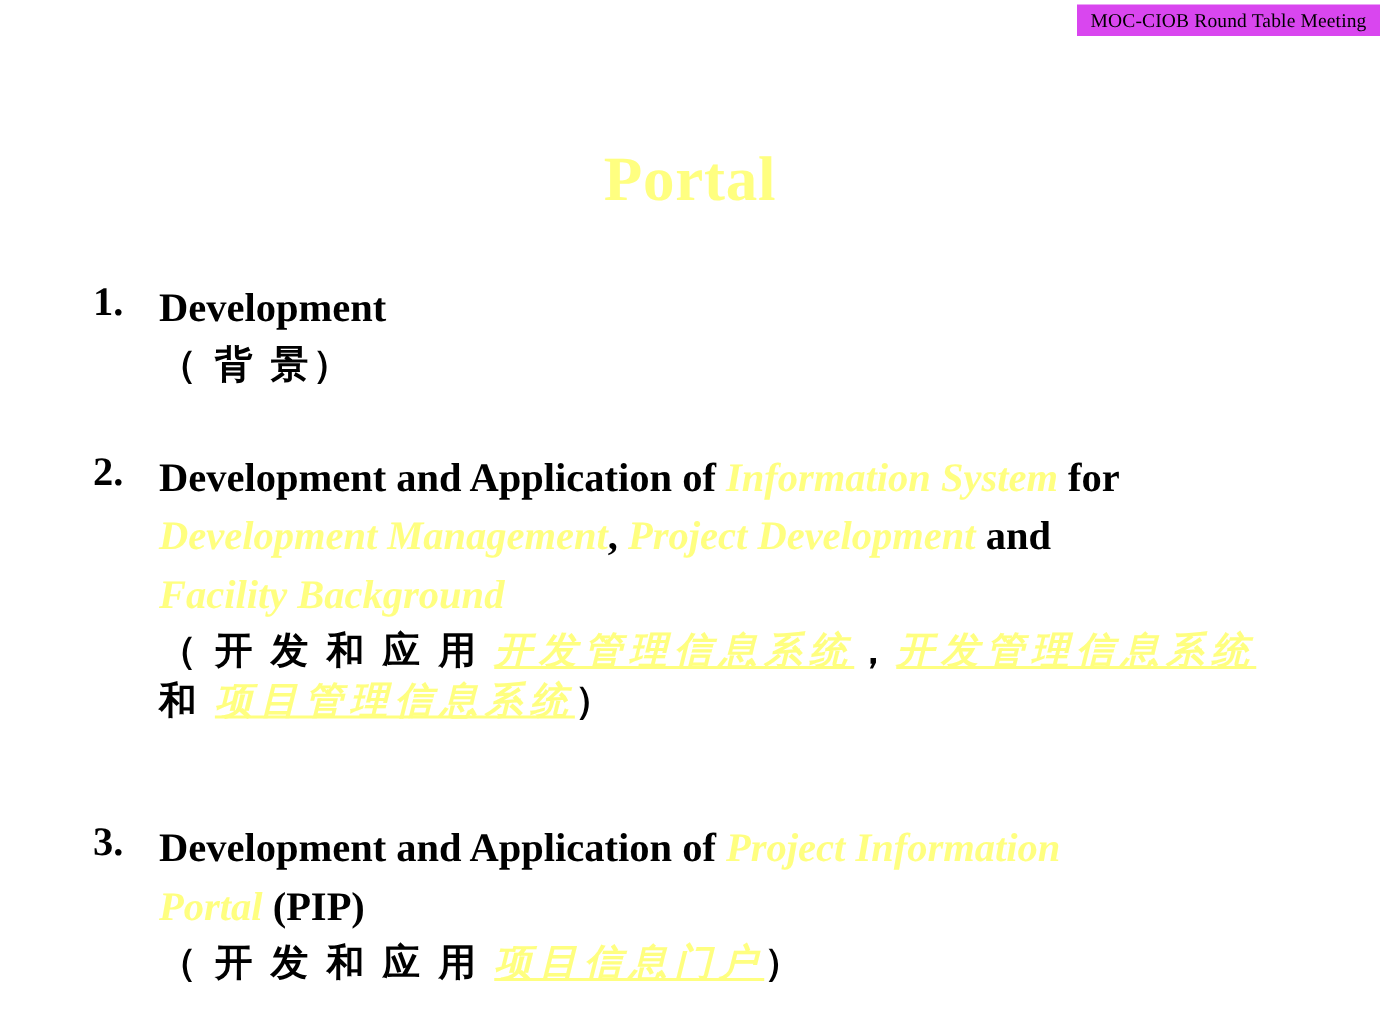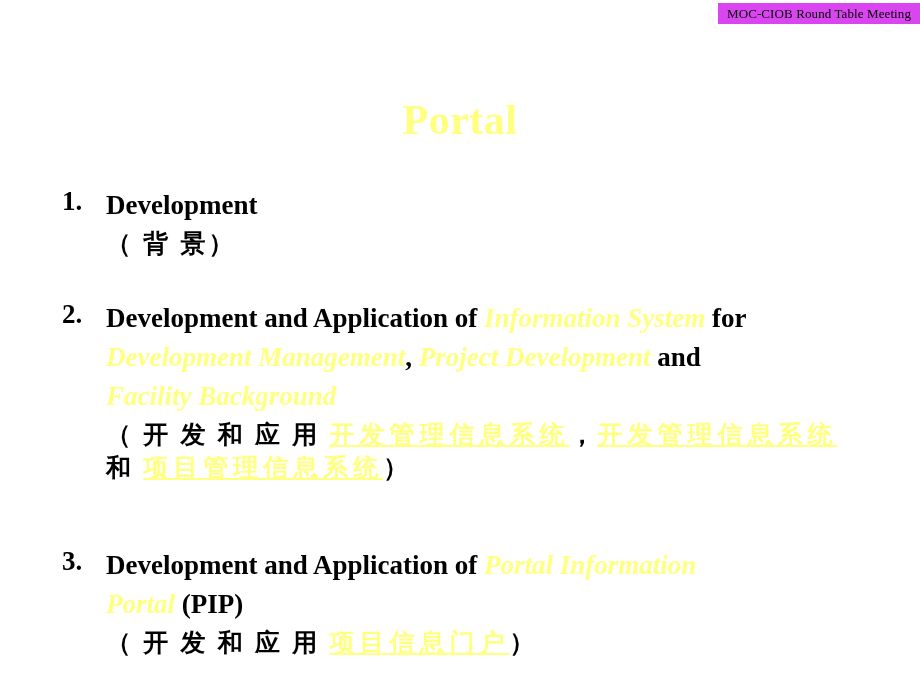--- a/index.html
+++ b/index.html
@@ -97,20 +97,21 @@
     font-weight: bold;
     font-size: 25px;
     color: #000000;
     line-height: 33px;
     white-space: nowrap;
     letter-spacing: 3px;
   }
 
   .cn-hl {
     color: #ffff80;
+    font-style: italic;
     text-decoration: underline;
     letter-spacing: 5px;
   }
 
   
   #item-1 { top: 0; }
   #item-2 { margin-top: 39px; }
   #item-3 { margin-top: 62px; }
 
   .cn-block { margin-top: 2px; }
@@ -142,20 +143,20 @@
         <div class="en-line"><span class="hl">Facility Background</span></div>
         <div class="cn-block">
           <div class="cn-line"><span>（ 开 发 和 应 用 </span><span class="cn-hl">开发管理信息系统</span><span>，</span><span class="cn-hl">开发管理信息系统</span></div>
           <div class="cn-line"><span>和 </span><span class="cn-hl">项目管理信息系统</span><span>）</span></div>
         </div>
       </div>
     </div>
     <div class="agenda-item" id="item-3">
       <div class="item-number">3.</div>
       <div class="item-body">
-        <div class="en-line"><span>Development and Application of </span><span class="hl">Portal Information</span></div>
+        <div class="en-line"><span>Development and Application of </span><span class="hl">Project Information</span></div>
         <div class="en-line"><span class="hl">Portal</span><span> (PIP)</span></div>
         <div class="cn-block">
           <div class="cn-line"><span>（ 开 发 和 应 用 </span><span class="cn-hl">项目信息门户</span><span>）</span></div>
         </div>
       </div>
     </div>
   </div>
 
 </body></html>

